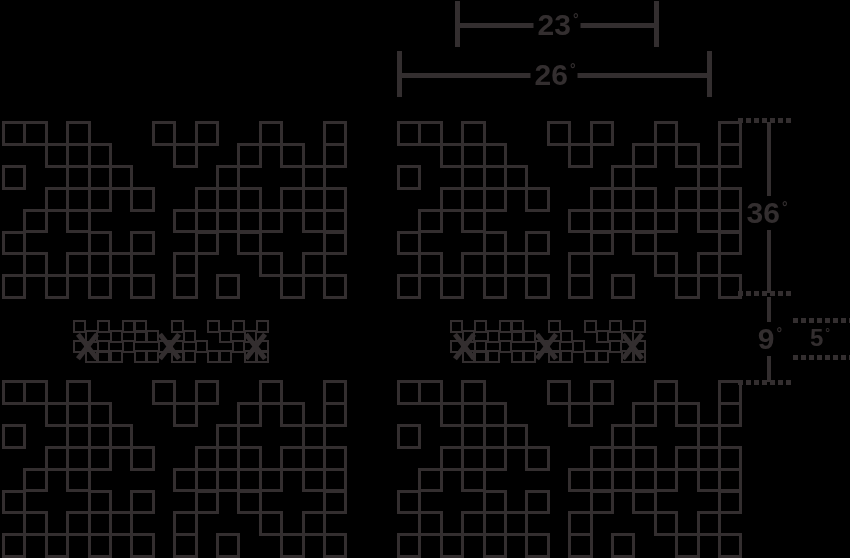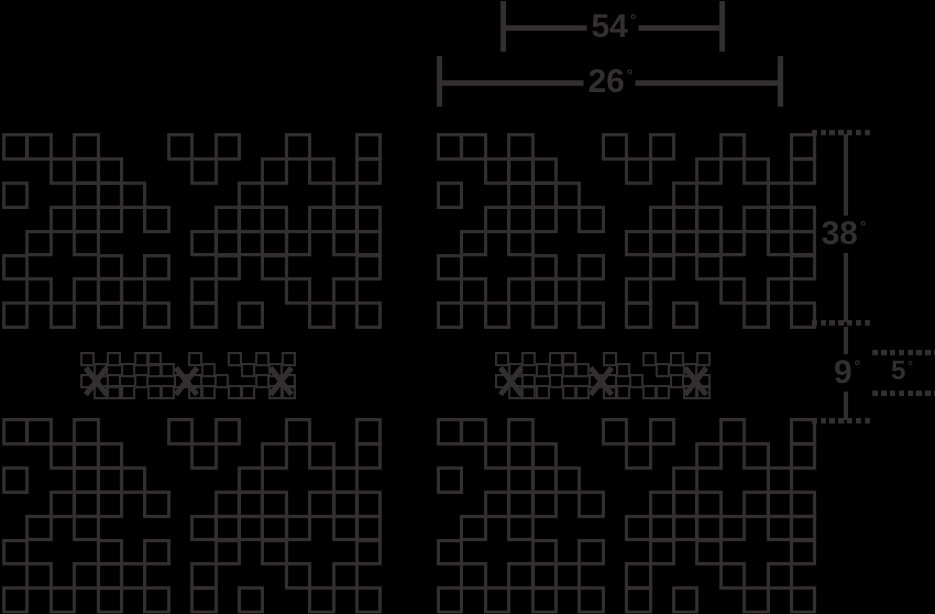--- a/index.html
+++ b/index.html
@@ -49,29 +49,29 @@
   .dot-e{left:793px;top:355px;width:57px;}
 </style>
 </head>
 <body>
 
 <div class="stage">
 
   <div class="hline dim-line-35"></div>
   <div class="tick tick-35-l"></div>
   <div class="tick tick-35-r"></div>
-  <div class="dimlabel label-35"><span>54</span><span class="deg">°</span></div>
+  <div class="dimlabel label-35"><span>23</span><span class="deg">°</span></div>
 
   <div class="hline dim-line-46"></div>
   <div class="tick tick-46-l"></div>
   <div class="tick tick-46-r"></div>
   <div class="dimlabel label-46"><span>26</span><span class="deg">°</span></div>
 
   <div class="vline vline-23"></div>
-  <div class="dimlabel label-23"><span>38</span><span class="deg">°</span></div>
+  <div class="dimlabel label-23"><span>36</span><span class="deg">°</span></div>
 
   <div class="vline vline-9"></div>
   <div class="dimlabel label-9"><span>9</span><span class="deg">°</span></div>
 
   <div class="dimlabel small label-5"><span>5</span><span class="deg">°</span></div>
 
   <div class="dotline dot-a"></div>
   <div class="dotline dot-b"></div>
   <div class="dotline dot-c"></div>
   <div class="dotline dot-d"></div>

